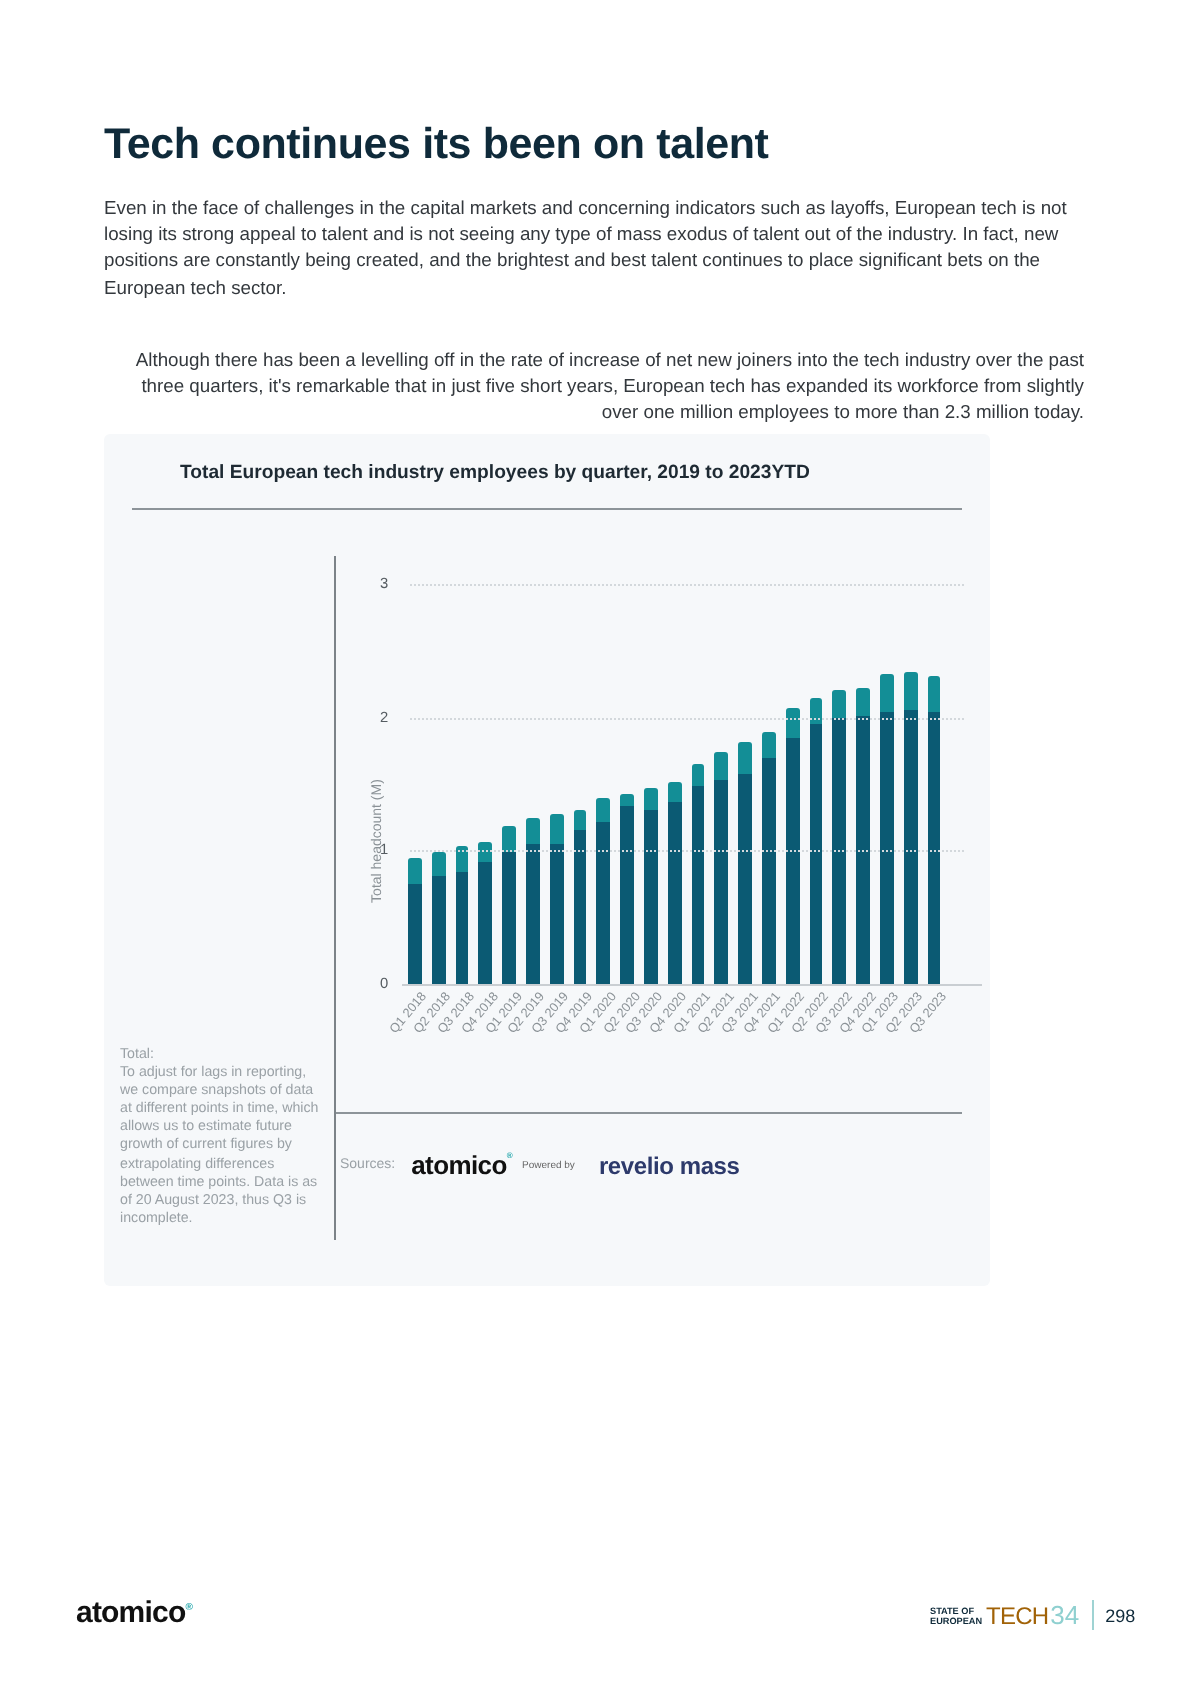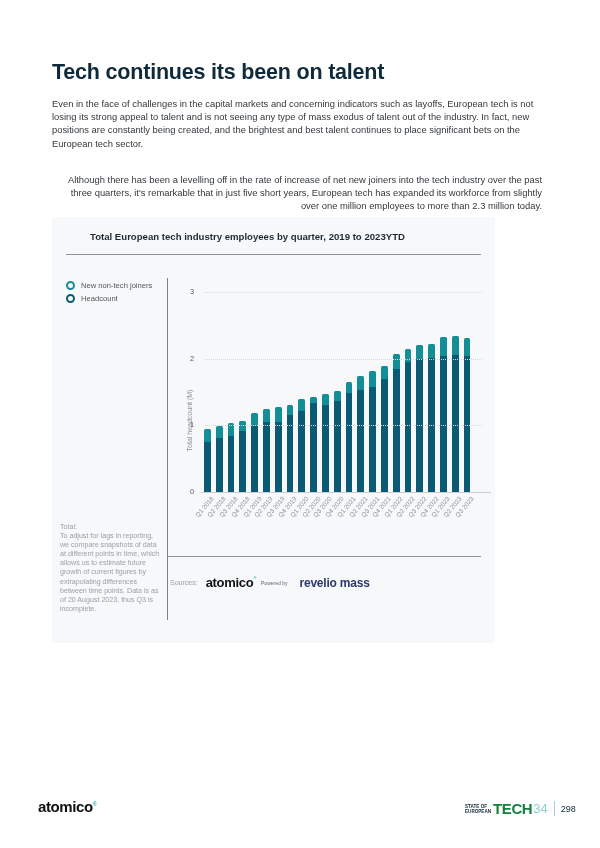--- a/index.html
+++ b/index.html
@@ -62,46 +62,36 @@
   .src-label { font-size: 7px; color: #9aa1a6; margin-right: 8px; }
   .src-atomico { font-size: 13px; font-weight: bold; color: #111; letter-spacing: -0.3px; }
   .src-reg { font-size: 4px; color: #1aa3a8; vertical-align: top; }
   .src-powered { font-size: 5px; color: #666; margin: 0 12px 0 5px; }
   .src-revelio { font-size: 12px; font-weight: bold; color: #2d3a6b; letter-spacing: -0.2px; }
 
   .footer-logo { position: absolute; left: 38px; top: 798px; font-size: 15px; font-weight: bold; color: #111; letter-spacing: -0.4px; }
   .footer-logo sup { font-size: 5px; color: #1aa3a8; }
   .footer-brand { position: absolute; left: 465px; top: 800px; display: flex; align-items: center; }
   .brand-small { font-size: 4.6px; line-height: 5px; font-weight: bold; color: #0f2a3a; margin-right: 2px; }
-  .brand-tech { font-size: 15px; font-weight: bold; color: #15803d; letter-spacing: -0.4px; }
+  .brand-tech { font-size: 12px; font-weight: normal; color: #a16207; letter-spacing: -0.4px; }
   .brand-year { font-size: 13px; color: #8fd0d0; margin-left: 1px; }
   .brand-sep { width: 1px; height: 15px; background: #9fd3d3; margin: 0 6px; }
   .page-num { font-size: 9px; color: #0f2a3a; }
 </style>
 </head>
 <body>
 
 <h1 class="page-title">Tech continues its been on talent</h1>
 <p class="para p1">Even in the face of challenges in the capital markets and concerning indicators such as layoffs, European tech is not losing its strong appeal to talent and is not seeing any type of mass exodus of talent out of the industry. In fact, new positions are constantly being created, and the brightest and best talent continues to place significant bets on the European tech sector.</p>
 <p class="para p2">Although there has been a levelling off in the rate of increase of net new joiners into the tech industry over the past three quarters, it's remarkable that in just five short years, European tech has expanded its workforce from slightly over one million employees to more than 2.3 million today.</p>
 
 <div class="card">
   <div class="card-title">Total European tech industry employees by quarter, 2019 to 2023YTD</div>
   <div class="card-rule"></div>
 
-  <div class="legend">
-    <div class="legend-item">
-      <span class="legend-dot" style="border-color:#138e96"></span>
-      <span>New non-tech joiners</span>
-    </div>
-    <div class="legend-item">
-      <span class="legend-dot" style="border-color:#0b5a73"></span>
-      <span>Headcount</span>
-    </div>
-  </div>
 
   <div class="vsep"></div>
 
   <div class="notes">
     <div id="notes-head">Total:</div>
     <div id="notes-body">To adjust for lags in reporting, we compare snapshots of data at different points in time, which allows us to estimate future growth of current figures by extrapolating differences between time points. Data is as of 20 August 2023, thus Q3 is incomplete.</div>
   </div>
 
   <div class="chart">
     <div class="y-title">Total headcount (M)</div>

